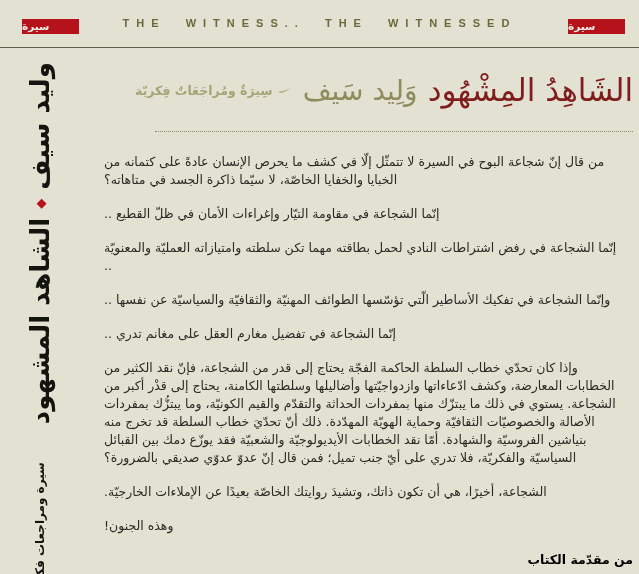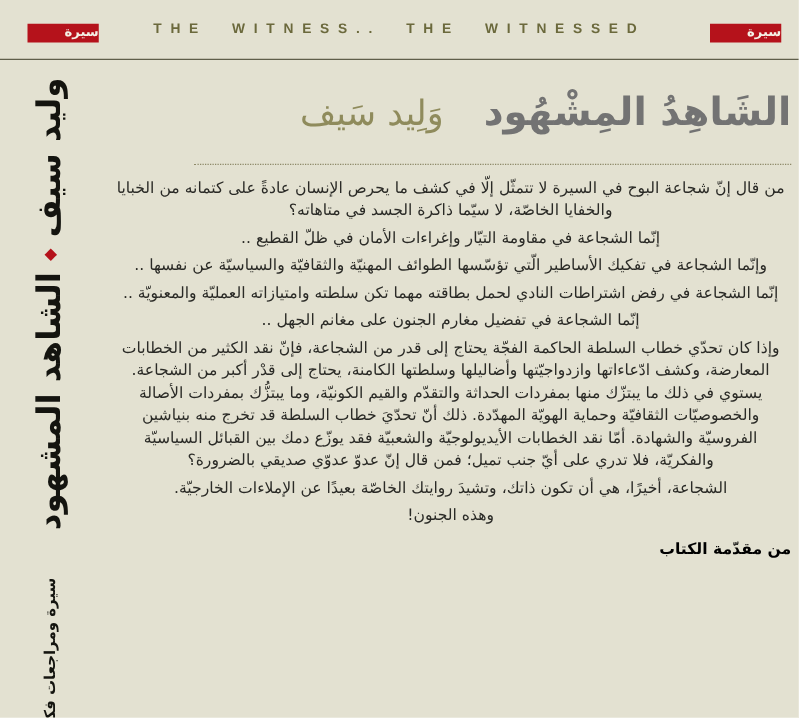--- a/index.html
+++ b/index.html
@@ -19,54 +19,54 @@
     font-weight:bold;font-size:11px;
     letter-spacing:7px;word-spacing:10px;
   }
   .logo-box{
     position:absolute;top:19px;
     width:57px;height:15px;
     background:#b5121b;
     color:#f4f1e6;
     font-size:10.5px;font-weight:bold;
     letter-spacing:3px;
-    text-align:right;line-height:15px;
+    text-align:left;line-height:15px;
     direction:rtl;
   }
   .logo-left{left:22px;}
   .logo-right{right:14px;}
   .header-rule{
     position:absolute;top:47px;left:0;right:0;height:0;
     border-top:1px solid #5f5e4a;
   }
   
   .title-block{
     position:absolute;top:72px;right:6px;left:150px;
     direction:rtl;
     display:flex;align-items:center;justify-content:flex-start;
     gap:10px;white-space:nowrap;
   }
-  .main-title{color:#737373;font-size:31px;font-weight:bold;margin-left:22px;}
+  .main-title{color:#7f1d1d;font-size:31px;font-weight:normal;}
   .main-author{color:#8f8b5c;font-size:28px;font-weight:normal;}
   .title-subtitle{
     color:#a8a376;font-size:12.5px;font-weight:bold;
     display:flex;align-items:center;gap:4px;
   }
   .dotted-rule{
     position:absolute;top:131px;left:155px;right:6px;height:0;
     border-top:1px dotted #8d8968;
   }
   
   .body-text{
     position:absolute;top:137px;left:88px;right:6px;
     direction:rtl;
     color:#2a2a26;
     font-size:12.5px;line-height:18px;
   }
-  .body-text p{margin:4px;text-align:center;}
+  .body-text p{margin:16px;text-align:left;}
   .credit-line{
     margin-top:9px;
     text-align:right;
     color:#000000;
     font-weight:bold;font-size:12.5px;
   }
   
   .spine{
     position:absolute;left:14px;top:62px;width:52px;height:505px;
   }
@@ -97,29 +97,37 @@
   </div>
   <div class="header-title">THE WITNESS.. THE WITNESSED</div>
   <div class="logo-box logo-right">
     <span>سيرة</span>
   </div>
   <div class="header-rule"></div>
 
   <div class="title-block">
     <span class="main-title">الشَاهِدُ المِشْهُود</span>
     <span class="main-author">وَلِيد سَيف</span>
+    <span class="title-subtitle">
+      <span class="swoosh-icon">
+        <svg width="16" height="10" viewBox="0 0 16 10">
+            <path d="M1 7 C5 9 9 7 15 1 C11 5 7 6 1 7 Z" fill="#a8a376"></path>
+          </svg>
+      </span>
+      <span>سِيرَةٌ ومُراجَعَاتٌ فِكريّة</span>
+    </span>
   </div>
   <div class="dotted-rule"></div>
 
   <div class="body-text">
     <p>من قال إنّ شجاعة البوح في السيرة لا تتمثّل إلّا في كشف ما يحرص الإنسان عادةً على كتمانه من الخبايا والخفايا الخاصّة، لا سيّما ذاكرة الجسد في متاهاته؟</p>
     <p>إنّما الشجاعة في مقاومة التيّار وإغراءات الأمان في ظلّ القطيع ..</p>
+    <p>إنّما الشجاعة في رفض اشتراطات النادي لحمل بطاقته مهما تكن سلطته وامتيازاته العمليّة والمعنويّة ..</p>
     <p>وإنّما الشجاعة في تفكيك الأساطير الّتي تؤسّسها الطوائف المهنيّة والثقافيّة والسياسيّة عن نفسها ..</p>
-    <p>إنّما الشجاعة في رفض اشتراطات النادي لحمل بطاقته مهما تكن سلطته وامتيازاته العمليّة والمعنويّة ..</p>
-    <p>إنّما الشجاعة في تفضيل مغارم الجنون على مغانم الجهل ..</p>
+    <p>إنّما الشجاعة في تفضيل مغارم العقل على مغانم تدري ..</p>
     <p>وإذا كان تحدّي خطاب السلطة الحاكمة الفجّة يحتاج إلى قدر من الشجاعة، فإنّ نقد الكثير من الخطابات المعارضة، وكشف ادّعاءاتها وازدواجيّتها وأضاليلها وسلطتها الكامنة، يحتاج إلى قدْر أكبر من الشجاعة. يستوي في ذلك ما يبتزّك منها بمفردات الحداثة والتقدّم والقيم الكونيّة، وما يبتزُّك بمفردات الأصالة والخصوصيّات الثقافيّة وحماية الهويّة المهدّدة. ذلك أنّ تحدّيَ خطاب السلطة قد تخرج منه بنياشين الفروسيّة والشهادة. أمّا نقد الخطابات الأيديولوجيّة والشعبيّة فقد يوزّع دمك بين القبائل السياسيّة والفكريّة، فلا تدري على أيّ جنب تميل؛ فمن قال إنّ عدوّ عدوّي صديقي بالضرورة؟</p>
     <p>الشجاعة، أخيرًا، هي أن تكون ذاتك، وتشيدَ روايتك الخاصّة بعيدًا عن الإملاءات الخارجيّة.</p>
     <p>وهذه الجنون!</p>
     <div class="credit-line">من مقدّمة الكتاب</div>
   </div>
 
   <div class="spine">
     <div class="spine-inner">
       <span class="spine-title">
         <span>وليد سيف</span>

